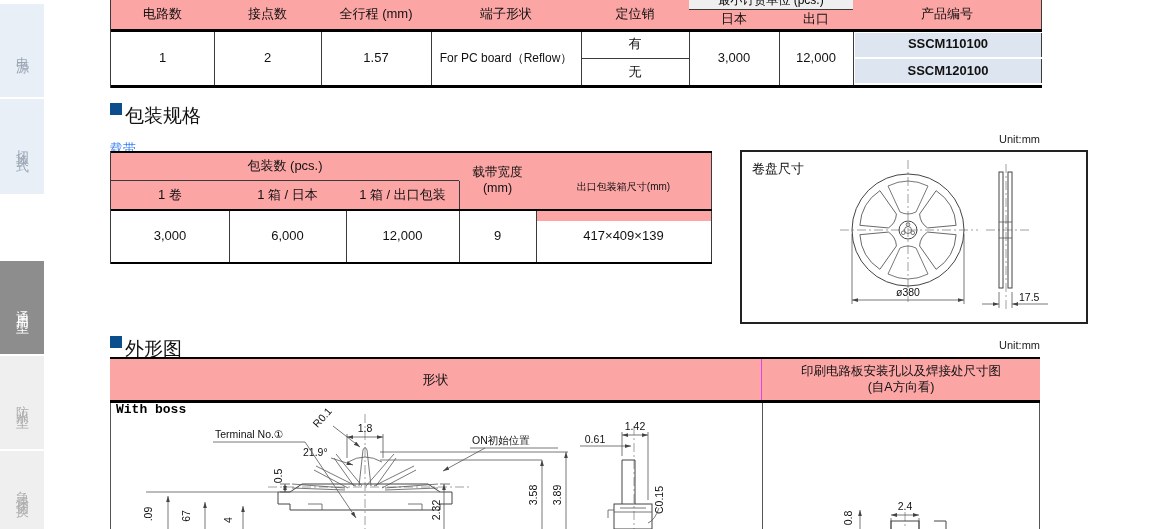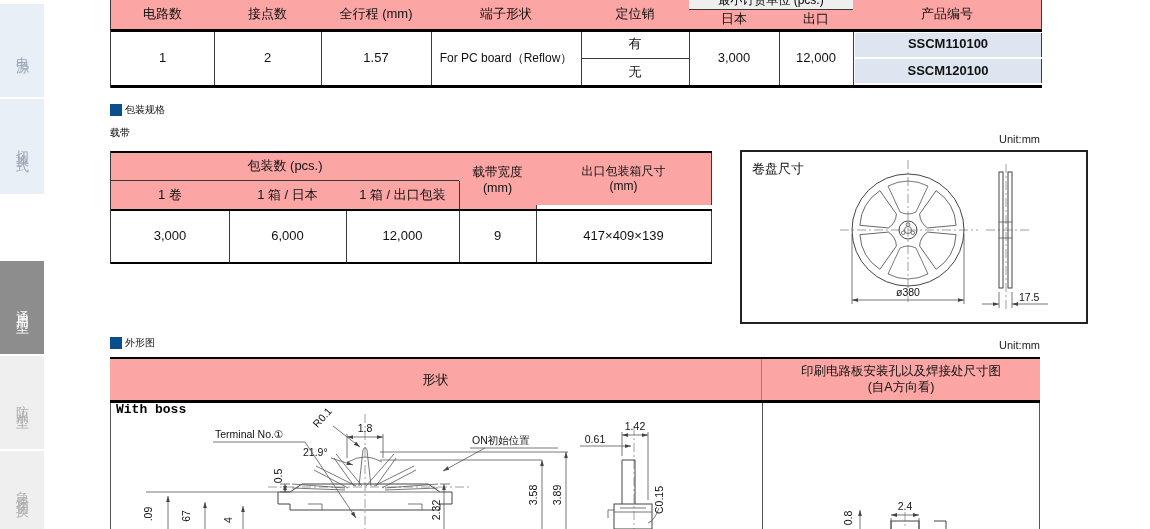--- a/index.html
+++ b/index.html
@@ -16,21 +16,21 @@
   .cell{position:absolute;display:flex;align-items:center;justify-content:center;
         font-size:13px;color:#111;text-align:center;line-height:1.25;}
   .hdr{background:#fca5a5;}
   .br{border-right:1px solid #3a3a3a;}
   .bb{border-bottom:1px solid #3a3a3a;}
   .thick{position:absolute;background:#000;}
   .bold{font-weight:bold;}
   .blueCell{background:#dde6f0;font-weight:bold;}
   .moq-group{position:absolute;overflow:hidden;background:#efefef;}
   .moq-group span{display:block;margin-top:-7px;font-size:12px;line-height:14px;text-align:center;}
-  .sec-title{position:absolute;display:flex;align-items:center;font-size:10px;color:#111;}
+  .sec-title{position:absolute;display:flex;font-size:19px;color:#111;}
   .sec-title .sq{width:12px;height:12px;background:#0a4e8e;margin-right:3px;}
   .unit{position:absolute;width:200px;text-align:right;font-size:11px;color:#222;}
   .small2{font-size:12px;}
   
   .ln{stroke:#444;stroke-width:1;fill:none;}
   .thin{stroke:#555;stroke-width:0.8;fill:none;}
   .cl{stroke:#888;stroke-width:0.8;fill:none;stroke-dasharray:9 3 2 3;}
   text.d{font-size:10.5px;fill:#111;}
   .reel-box{position:absolute;border:2px solid #222;background:#fff;}
   .vline{position:absolute;width:1px;background:#555;}
@@ -76,30 +76,30 @@
     <div class="cell br" style="left:668px;top:31.5px;width:74px;height:53.5px;">12,000</div>
     <div class="cell blueCell br" style="left:744px;top:32.5px;width:186px;height:24px;">SSCM110100</div>
     <div class="cell blueCell br" style="left:744px;top:59px;width:186px;height:24px;">SSCM120100</div>
     <div class="thick" style="left:0;top:85px;width:931px;height:2.5px;"></div>
   </div>
 
   <div class="sec-title" style="left:110px;top:103px;">
     <span class="sq"></span>
     <span>包装规格</span>
   </div>
-  <div class="abs" style="left:110px;top:126px;font-size:10px;color:#000000;">载带</div>
+  <div class="abs" style="left:110px;top:140px;font-size:13px;color:#3b82f6;">载带</div>
 
   <div class="abs" style="left:110px;top:151px;width:601px;height:113px;border-left:1px solid #3a3a3a;">
     <div class="thick" style="left:0;top:0;width:601px;height:2px;"></div>
     <div class="cell hdr br bb" style="left:0;top:2px;width:348px;height:27px;">包装数 (pcs.)</div>
     <div class="cell hdr br" style="left:348px;top:2px;width:77px;height:56px;flex-direction:column;font-size:12.5px;">
       <span>载带宽度</span>
       <span>(mm)</span>
     </div>
-    <div class="cell hdr br" style="left:425px;top:2px;width:175px;height:52px;flex-direction:column;font-size:12px;">
+    <div class="cell hdr br" style="left:425px;top:2px;width:175px;height:68px;flex-direction:row;font-size:10px;">
       <span>出口包装箱尺寸</span>
       <span>(mm)</span>
     </div>
     <div class="cell hdr br" style="left:0;top:30px;width:118px;height:28px;">1 卷</div>
     <div class="cell hdr br" style="left:118px;top:30px;width:117px;height:28px;">1 箱 / 日本</div>
     <div class="cell hdr br" style="left:235px;top:30px;width:113px;height:28px;">1 箱 / 出口包装</div>
     <div class="thick" style="left:0;top:58px;width:601px;height:2px;"></div>
     <div class="cell br" style="left:0;top:60px;width:118px;height:51px;">3,000</div>
     <div class="cell br" style="left:118px;top:60px;width:117px;height:51px;">6,000</div>
     <div class="cell br" style="left:235px;top:60px;width:113px;height:51px;">12,000</div>

